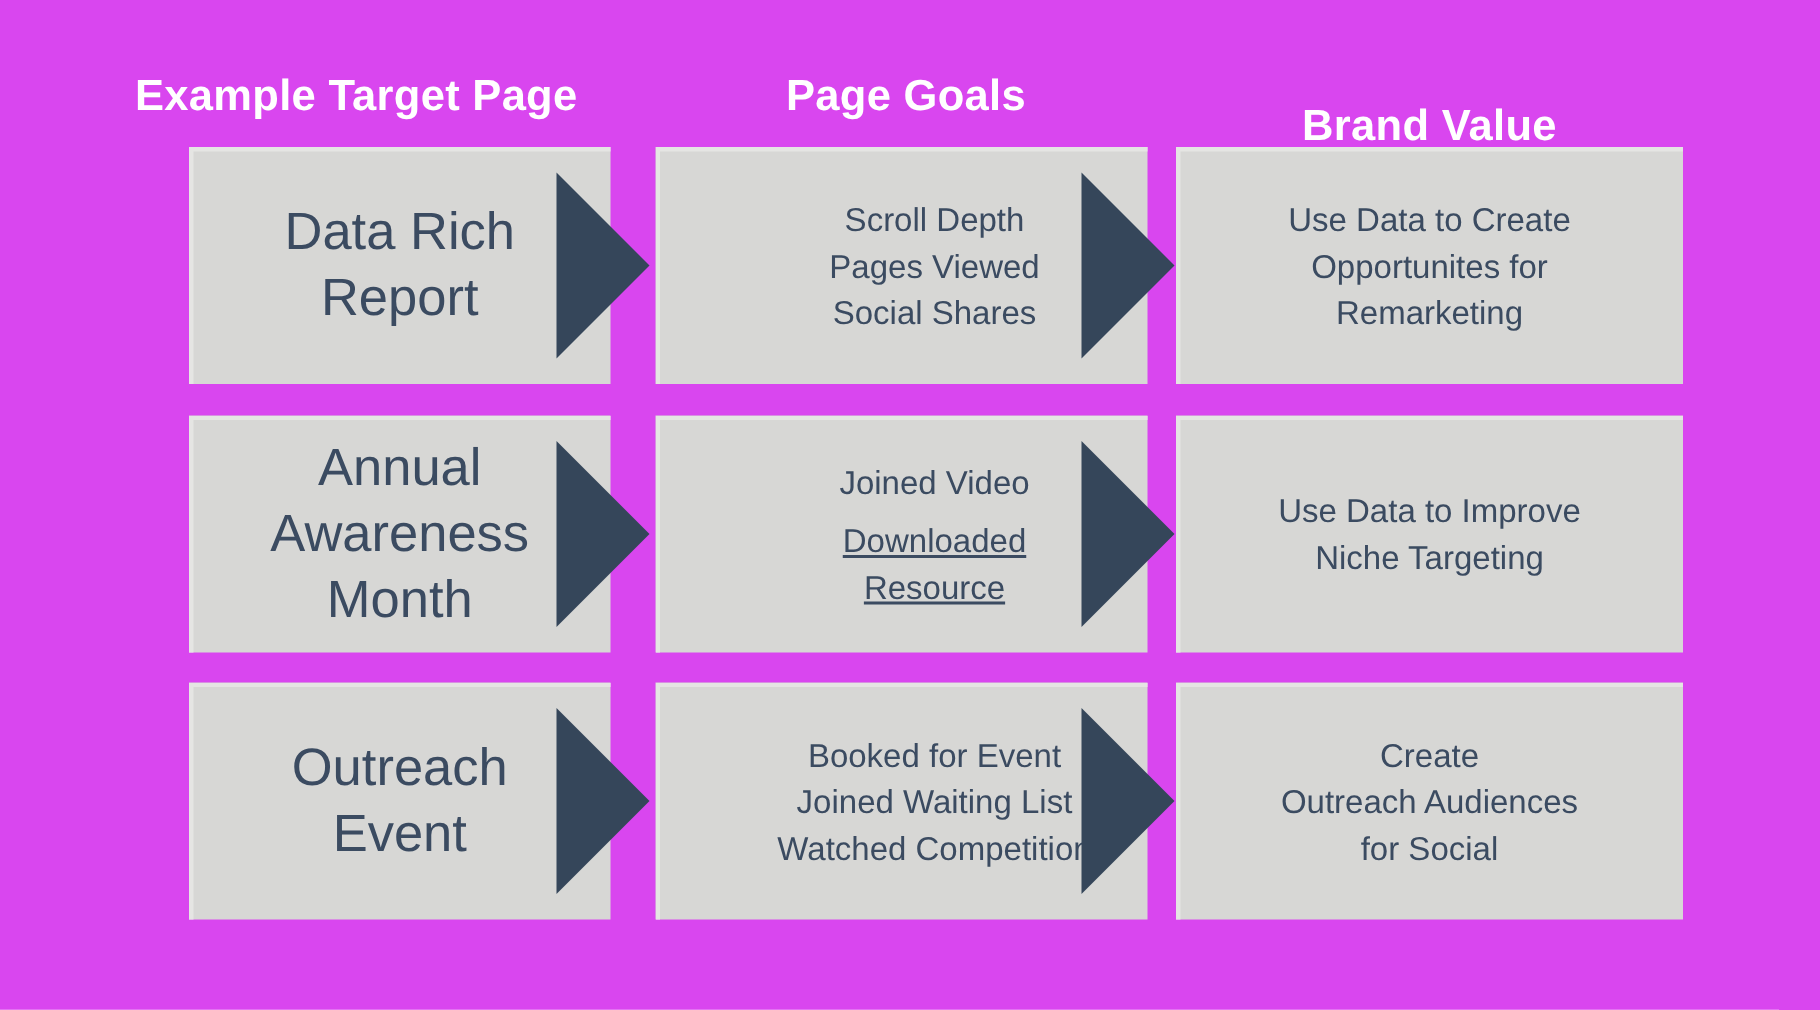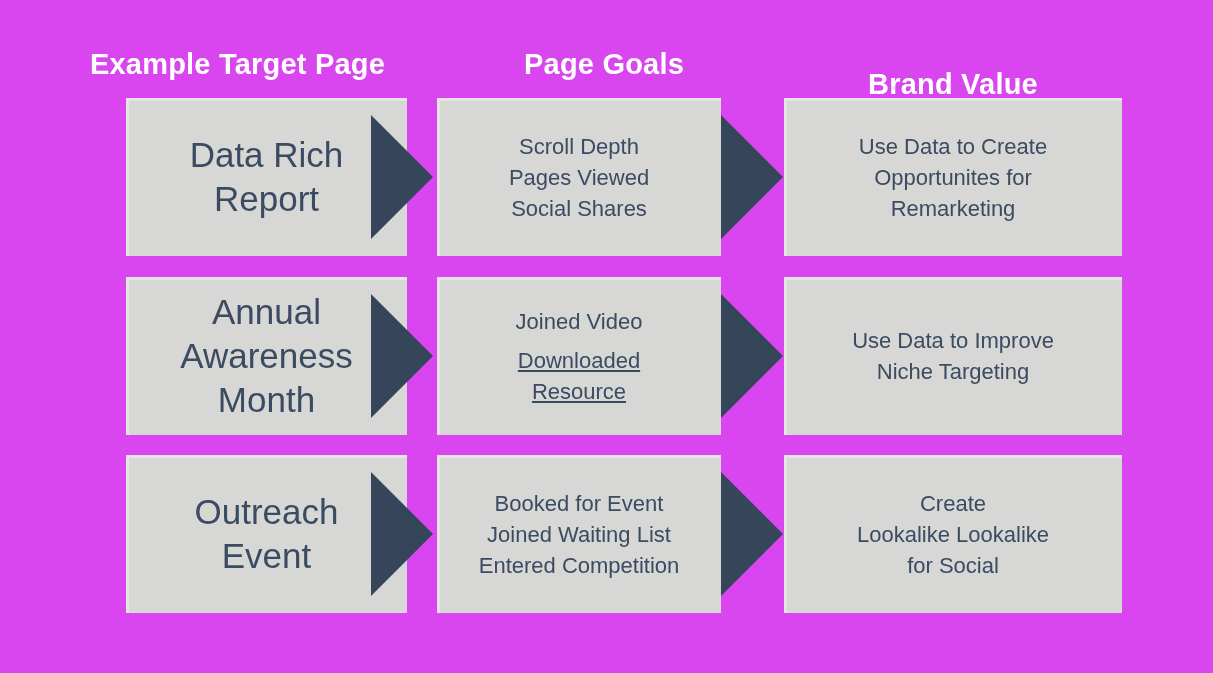--- a/index.html
+++ b/index.html
@@ -33,21 +33,21 @@
     background: #d7d7d5;
     box-shadow: inset 3px 3px 0 0 rgba(255,255,255,0.35);
     display: flex;
     flex-direction: column;
     align-items: center;
     justify-content: center;
     text-align: center;
     height: 158px;
   }
   .c1 { left: 90px;  width: 281px; margin-left: 36px; }
-  .c2 { left: 437px; width: 284px; }
+  .c2 { left: 437px; width: 284px; padding-left: 44px; }
   .c3 { left: 784px; width: 338px; }
   .r1 { top: 98px; }
   .r2 { top: 277px; }
   .r3 { top: 455px; }
 
   .box-text {
     white-space: pre-line;
     color: #3b4b61;
   }
   .t-lg {
@@ -118,22 +118,22 @@
   </div>
 
   <div class="box c1 r3">
     <div class="box-text t-lg">Outreach
 Event</div>
   </div>
   <div class="arrow a1 ar3"></div>
   <div class="box c2 r3">
     <div class="box-text t-sm goal-para">Booked for Event
 Joined Waiting List
-Entered Competition</div>
+Watched Competition</div>
   </div>
   <div class="arrow a2 ar3"></div>
   <div class="box c3 r3">
     <div class="box-text t-sm">Create
-Lookalike Lookalike
+Outreach Audiences
 for Social</div>
   </div>
 
 </div>
 
 </body></html>

